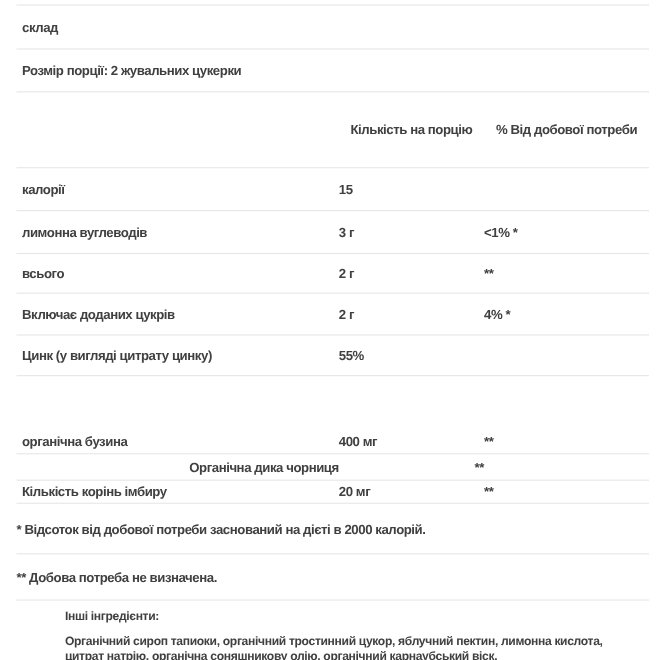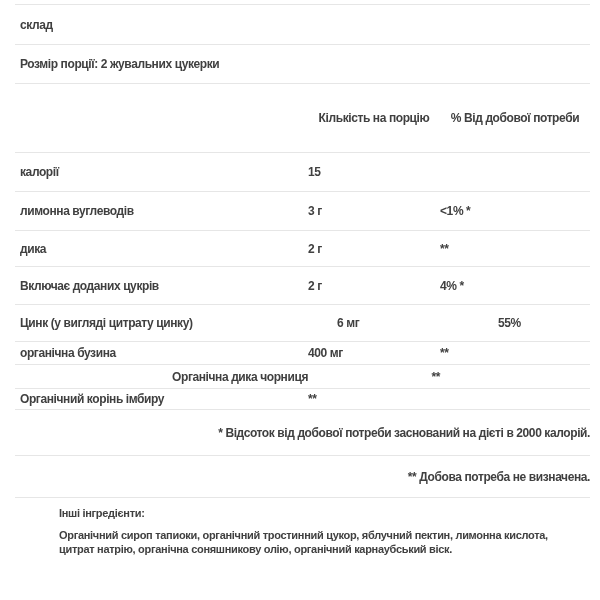--- a/index.html
+++ b/index.html
@@ -34,34 +34,33 @@
     box-sizing: border-box;
     display: grid;
     grid-template-columns: 288px 132px auto;
     align-items: center;
     padding-left: 5px;
     border-bottom: 1px solid #e6e6e6;
   }
   .h40 { height: 40px; }
   .h39 { height: 39px; }
   .h38 { height: 38px; }
-  .h37 { height: 37px; gap: 29px; }
+  .h37 { height: 37px; }
   .h36 { height: 36px; }
   .h69 { height: 69px; text-align: center; }
   .h24 { height: 24px; text-align: right; }
-  .h23 { height: 23px; }
+  .h23 { height: 23px; margin-top: 48px; }
   .h21 { height: 21px; }
   .h46 { height: 46px; }
   .h42 { height: 42px; }
   .fn-row {
     box-sizing: border-box;
     display: flex;
     align-items: center;
     border-bottom: 1px solid #e6e6e6;
-    justify-content: flex-end;
   }
   .bottom {
     padding: 9px 10px 0 0;
     font-size: 11px;
     letter-spacing: -0.3px;
     margin-left: 44px;
   }
   .bottom .para {
     margin-top: 10px;
     line-height: 13.5px;
@@ -95,50 +94,50 @@
       <span class="cell"></span>
     </div>
 
     <div class="grid-row h39">
       <span class="cell">лимонна вуглеводів</span>
       <span class="cell">3 г</span>
       <span class="cell">&lt;1% *</span>
     </div>
 
     <div class="grid-row h36">
-      <span class="cell">дика</span>
+      <span class="cell">всього</span>
       <span class="cell">2 г</span>
       <span class="cell">**</span>
     </div>
 
     <div class="grid-row h38">
       <span class="cell">Включає доданих цукрів</span>
       <span class="cell">2 г</span>
       <span class="cell">4% *</span>
     </div>
 
     <div class="grid-row h37">
       <span class="cell">Цинк (у вигляді цитрату цинку)</span>
-      <span class="cell">6 мг</span>
       <span class="cell">55%</span>
     </div>
 
     <div class="grid-row h23">
       <span class="cell">органічна бузина</span>
       <span class="cell">400 мг</span>
       <span class="cell">**</span>
     </div>
 
     <div class="grid-row h24">
       <span class="cell">Органічна дика чорниця</span>
       <span class="cell">**</span>
     </div>
 
     <div class="grid-row h21">
-      <span class="cell">Органічний корінь імбиру</span>
+      <span class="cell">Кількість корінь імбиру</span>
+      <span class="cell">20 мг</span>
       <span class="cell">**</span>
     </div>
 
     <div class="fn-row h46">
       <span class="cell">* Відсоток від добової потреби заснований на дієті в 2000 калорій.</span>
     </div>
 
     <div class="fn-row h42">
       <span class="cell">** Добова потреба не визначена.</span>
     </div>

